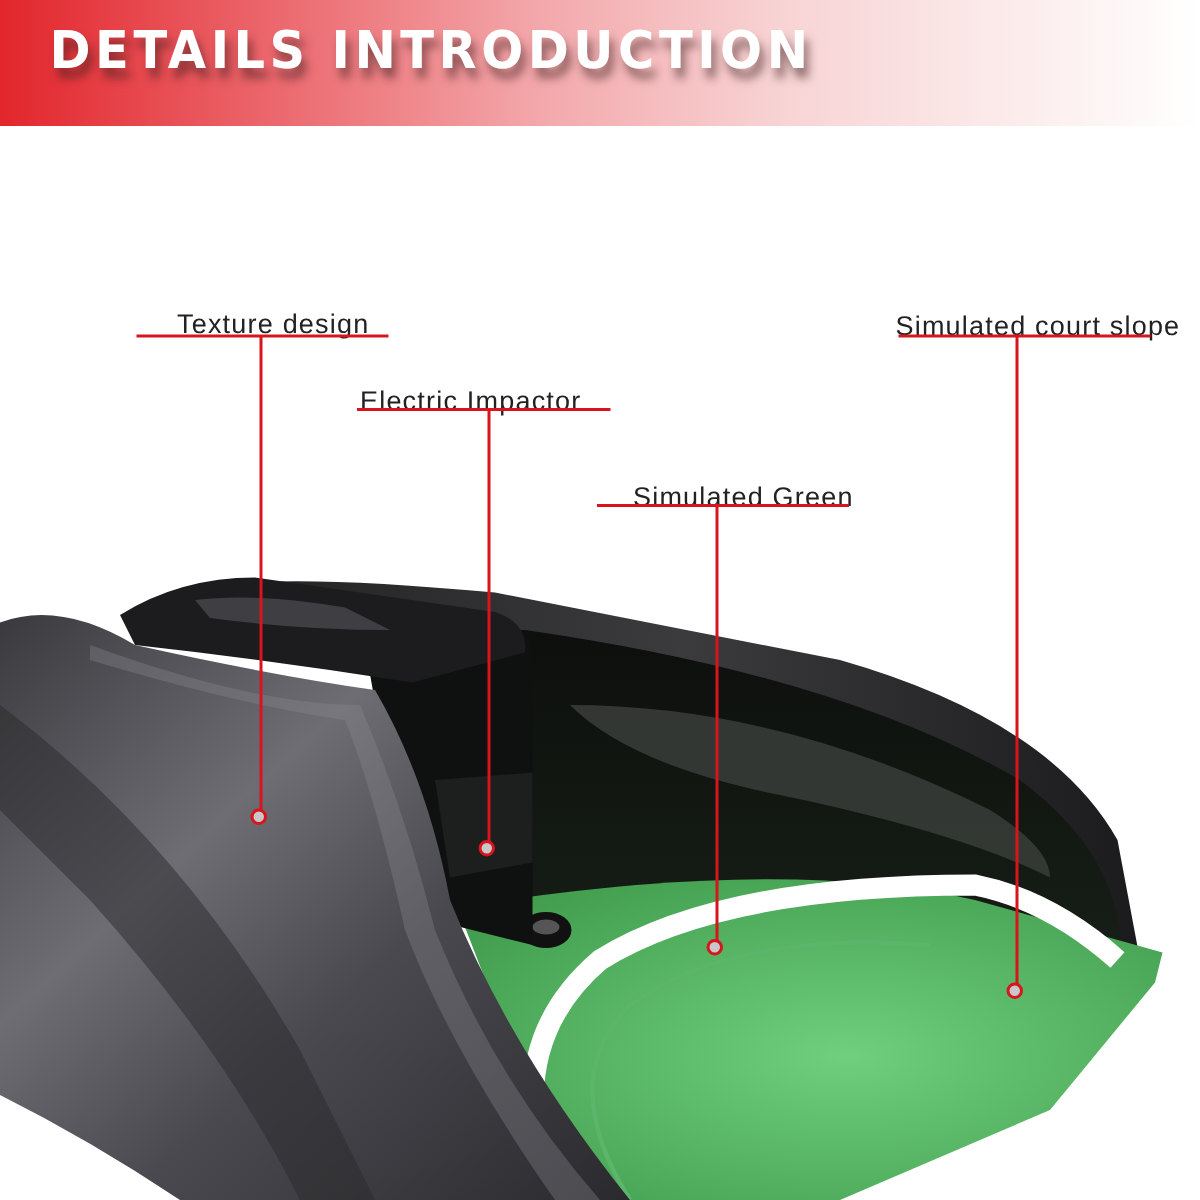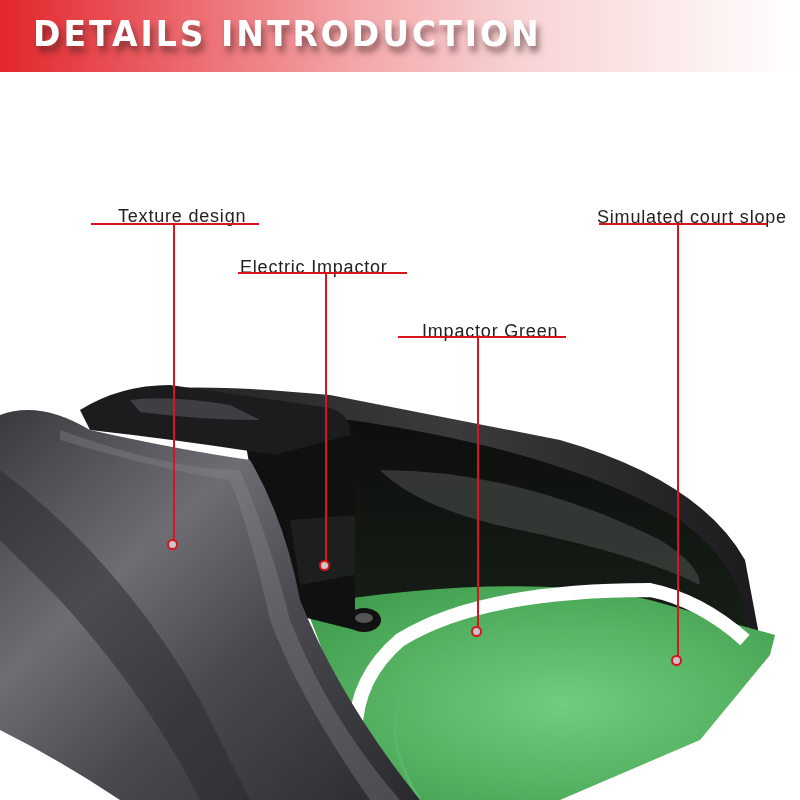--- a/index.html
+++ b/index.html
@@ -1,17 +1,17 @@
 <!DOCTYPE html>
 <html><head>
 <meta charset="utf-8">
 <style>
   html,body{margin:0;padding:0;}
   body{width:800px;height:800px;position:relative;overflow:hidden;background:#fff;font-family:"Liberation Sans",sans-serif;}
-  .banner{position:absolute;left:0;top:0;width:800px;height:72px;
+  .banner{position:absolute;left:0;top:0;width:800px;height:84px;
     background:linear-gradient(90deg,#e2262c 0%,#ec6e73 25%,#f3a8ab 45%,#f8d3d4 65%,#fcecec 85%,#fff 100%);text-decoration:underline;}
   .banner-title{position:absolute;left:33px;top:14px;font-family:"DejaVu Sans",sans-serif;font-weight:bold;font-size:33px;letter-spacing:3px;color:#fff;
     text-shadow:3px 6px 6px rgba(60,30,30,0.55);transform:scaleY(1.05);}
   .product{position:absolute;left:0;top:0;width:800px;height:800px;}
   .callout-label{position:absolute;font-size:18px;letter-spacing:0.8px;color:#222;white-space:nowrap;}
   .hline{position:absolute;height:2px;background:#d8141c;}
   .vline{position:absolute;width:1.5px;background:#d8141c;}
   .dot{position:absolute;width:11px;height:11px;border:2px solid #d8141c;border-radius:50%;background:#c9c7cc;box-sizing:border-box;}
 </style>
 </head>
@@ -77,21 +77,21 @@
 </div>
 
 <div>
   <div class="callout-label" style="left:240px;top:257px;text-align:center;">Electric Impactor</div>
   <div class="hline" style="left:238px;top:272px;width:169px;"></div>
   <div class="vline" style="left:325px;top:273px;height:288px;"></div>
   <div class="dot" style="left:319px;top:560px;"></div>
 </div>
 
 <div>
-  <div class="callout-label" style="left:422px;top:321px;">Impactor Green</div>
+  <div class="callout-label" style="left:422px;top:321px;">Simulated Green</div>
   <div class="hline" style="left:398px;top:336px;width:168px;"></div>
   <div class="vline" style="left:477px;top:337px;height:290px;"></div>
   <div class="dot" style="left:471px;top:626px;"></div>
 </div>
 
 <div>
   <div class="callout-label" style="left:597px;top:207px;">Simulated court slope</div>
   <div class="hline" style="left:599px;top:223px;width:168px;"></div>
   <div class="vline" style="left:677px;top:224px;height:432px;"></div>
   <div class="dot" style="left:671px;top:655px;"></div>

